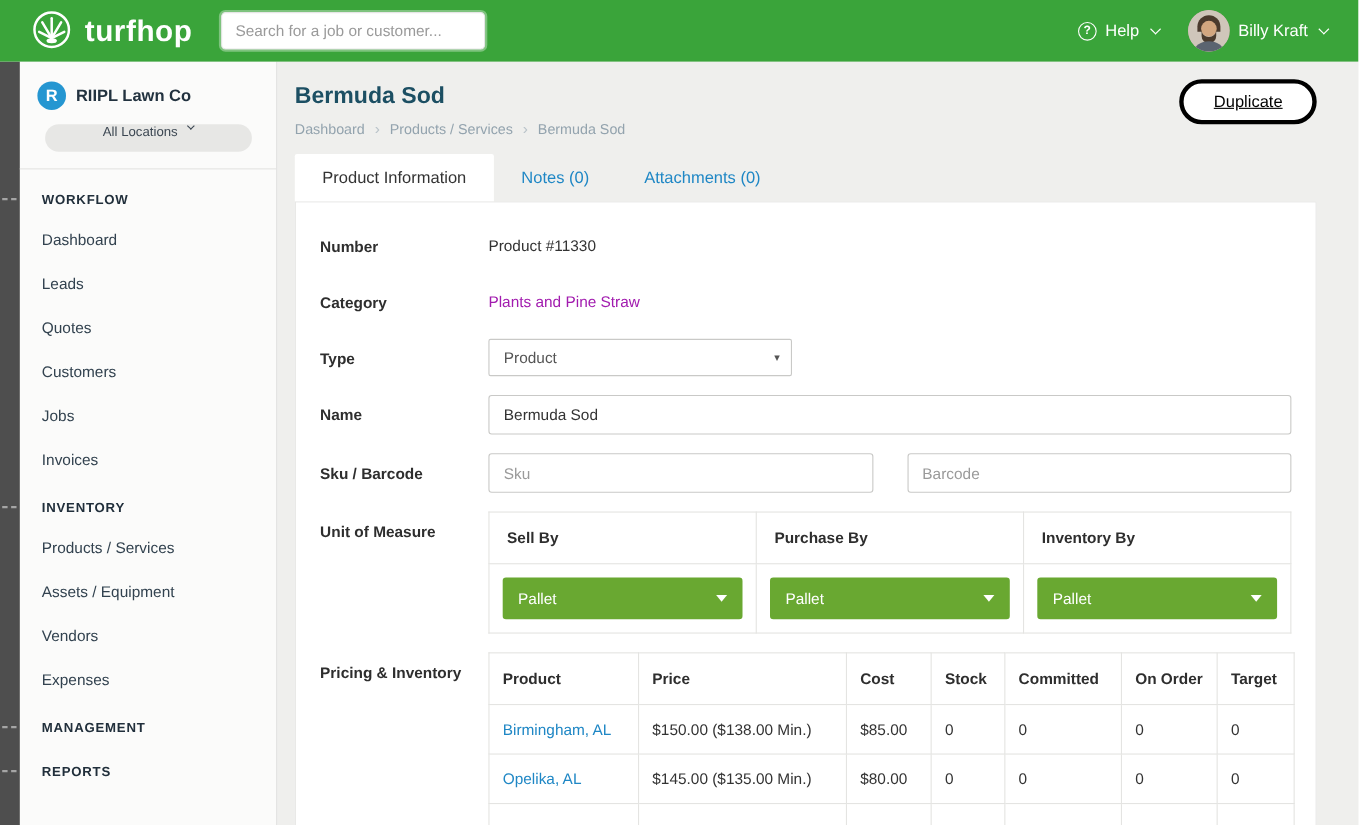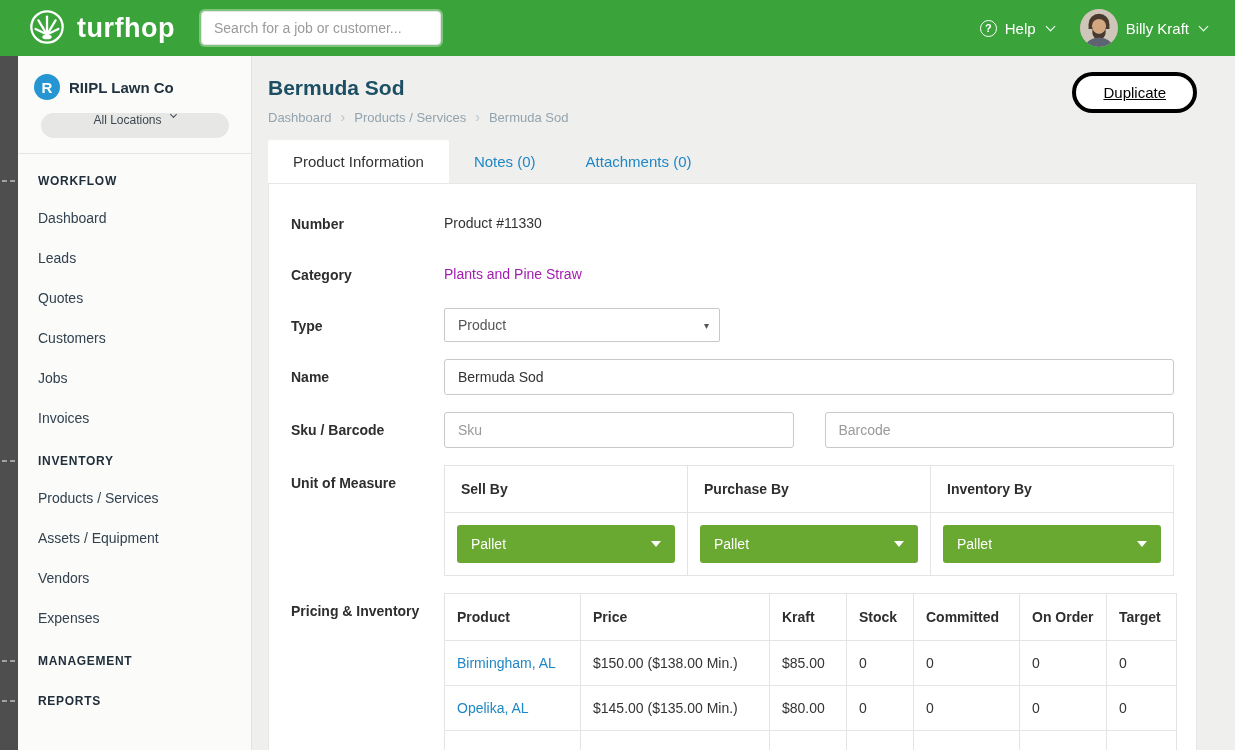--- a/index.html
+++ b/index.html
@@ -275,21 +275,21 @@
               <col style="width:77px">
               <col style="width:67px">
             <col style="width:106px">
               <col style="width:87px">
               <col style="width:70px">
           </colgroup>
           <tbody>
               <tr>
             <th>Product</th>
             <th>Price</th>
-            <th>Kraft</th>
+            <th>Cost</th>
             <th>Stock</th>
             <th>Committed</th>
             <th>On Order</th>
             <th>Target</th>
           </tr>
           <tr>
             <td><span class="loc-link">Birmingham, AL</span></td>
             <td>$150.00 ($138.00 Min.)</td>
             <td>$85.00</td>
             <td>0</td>

